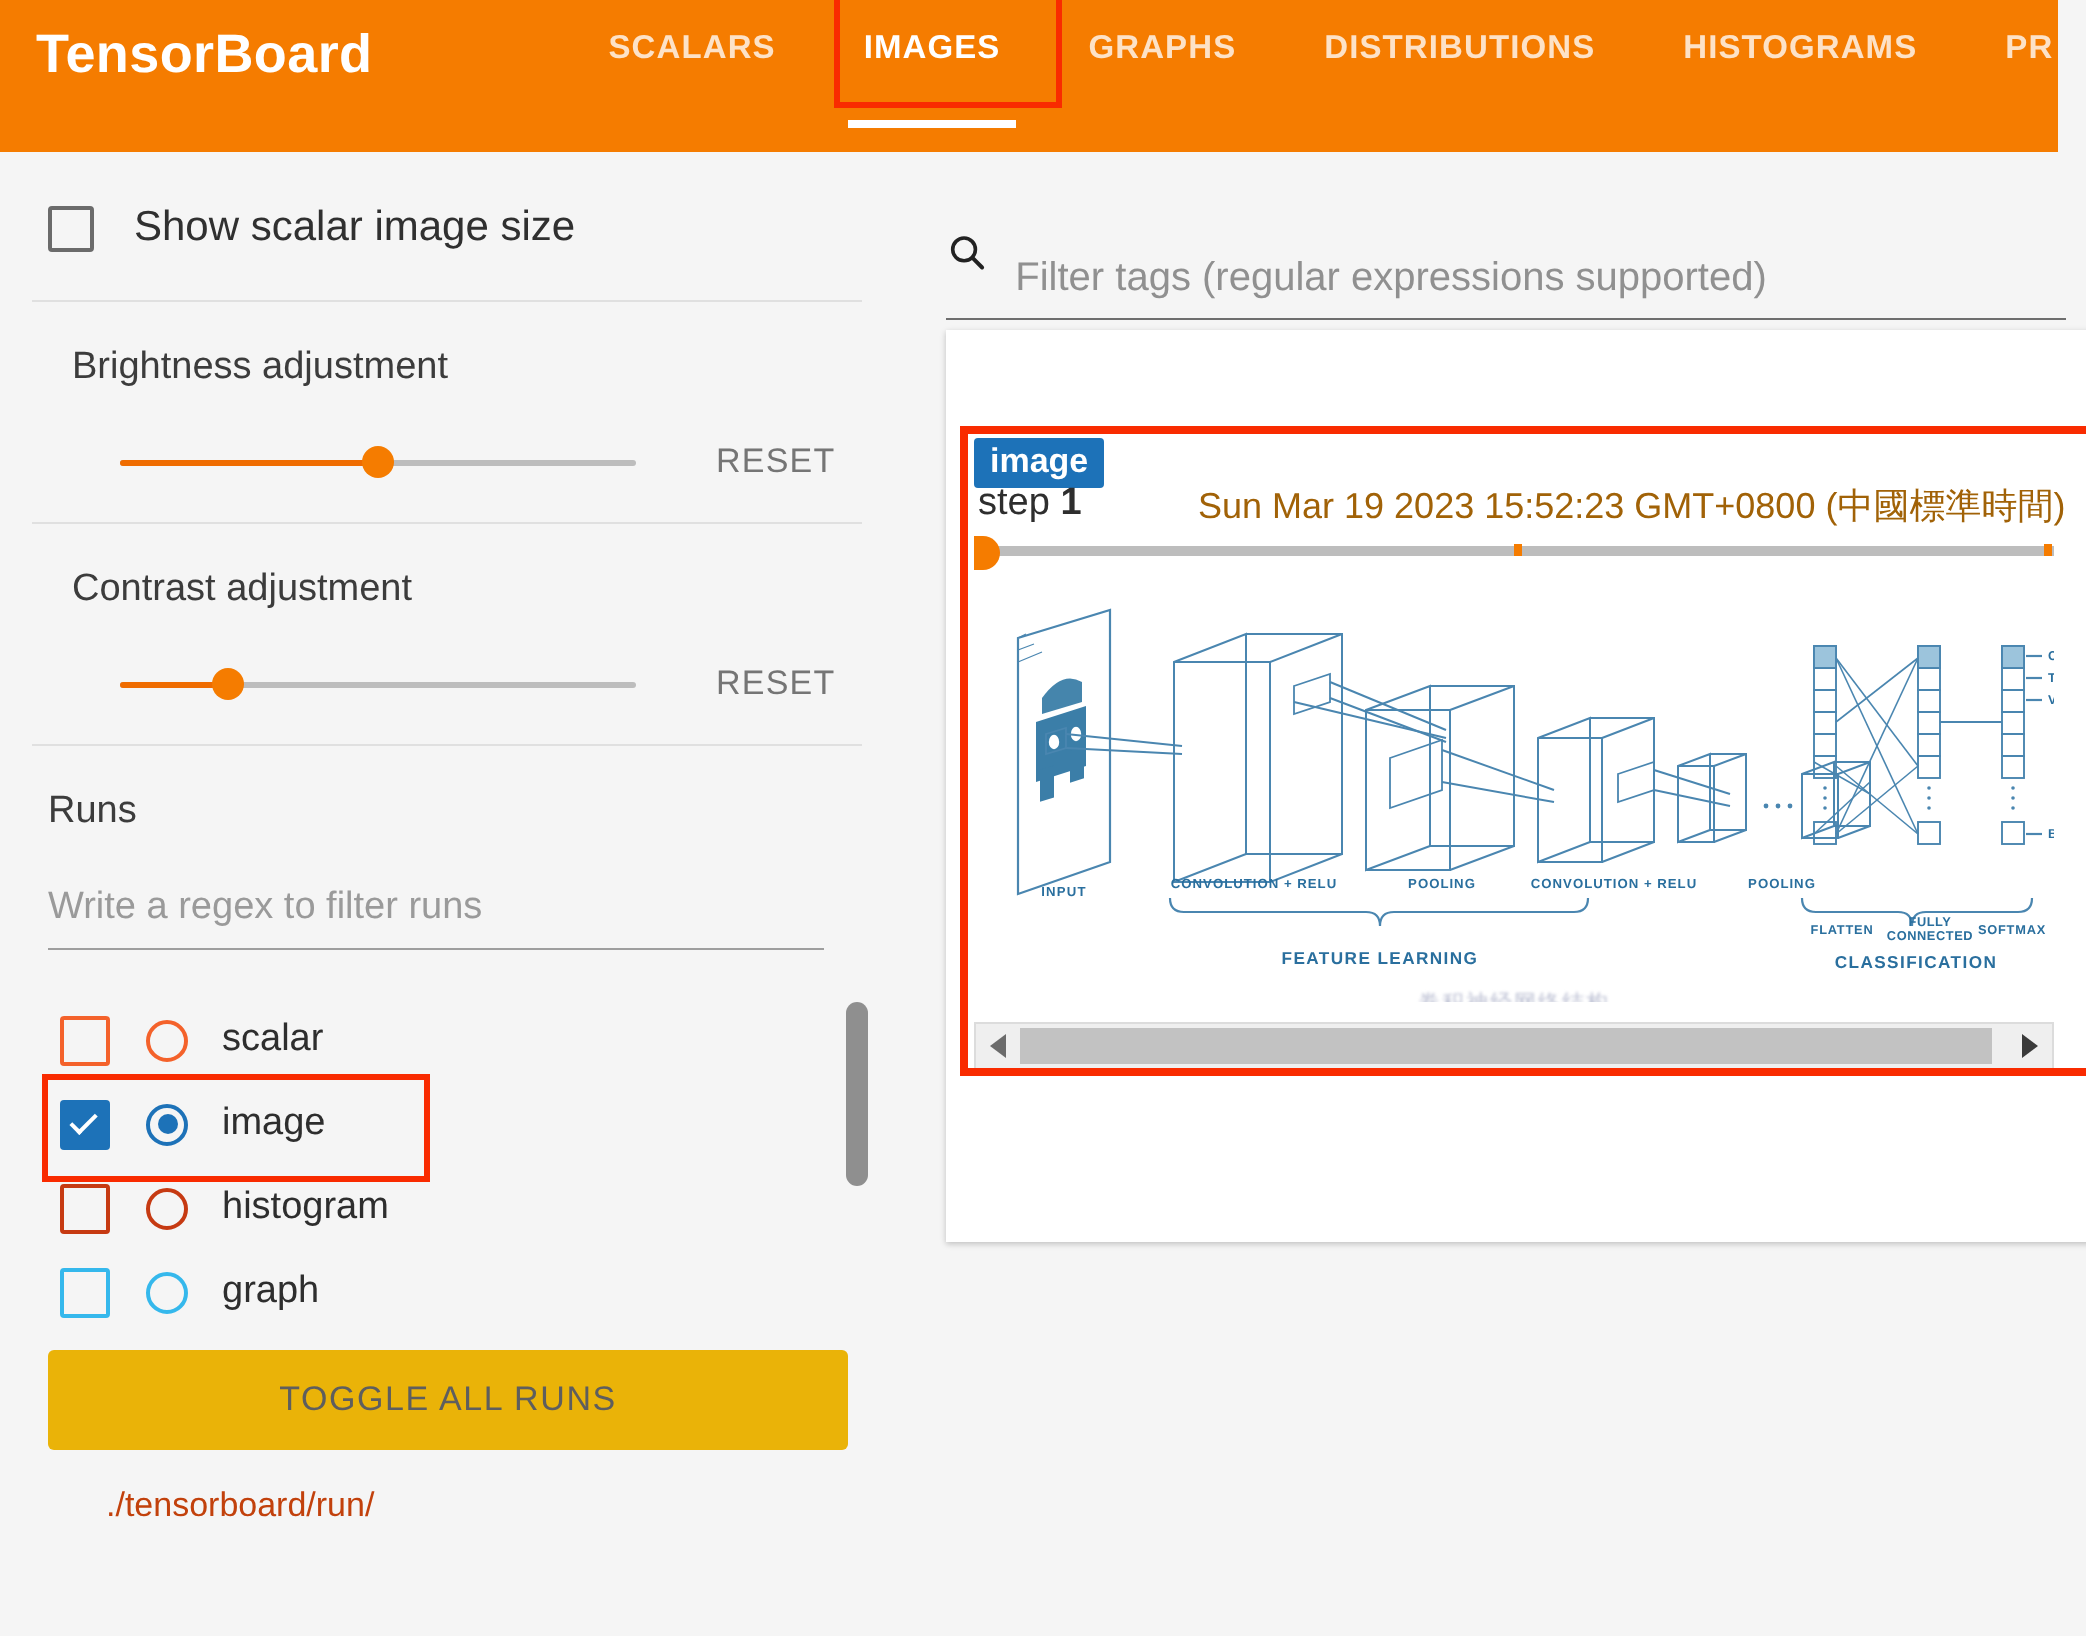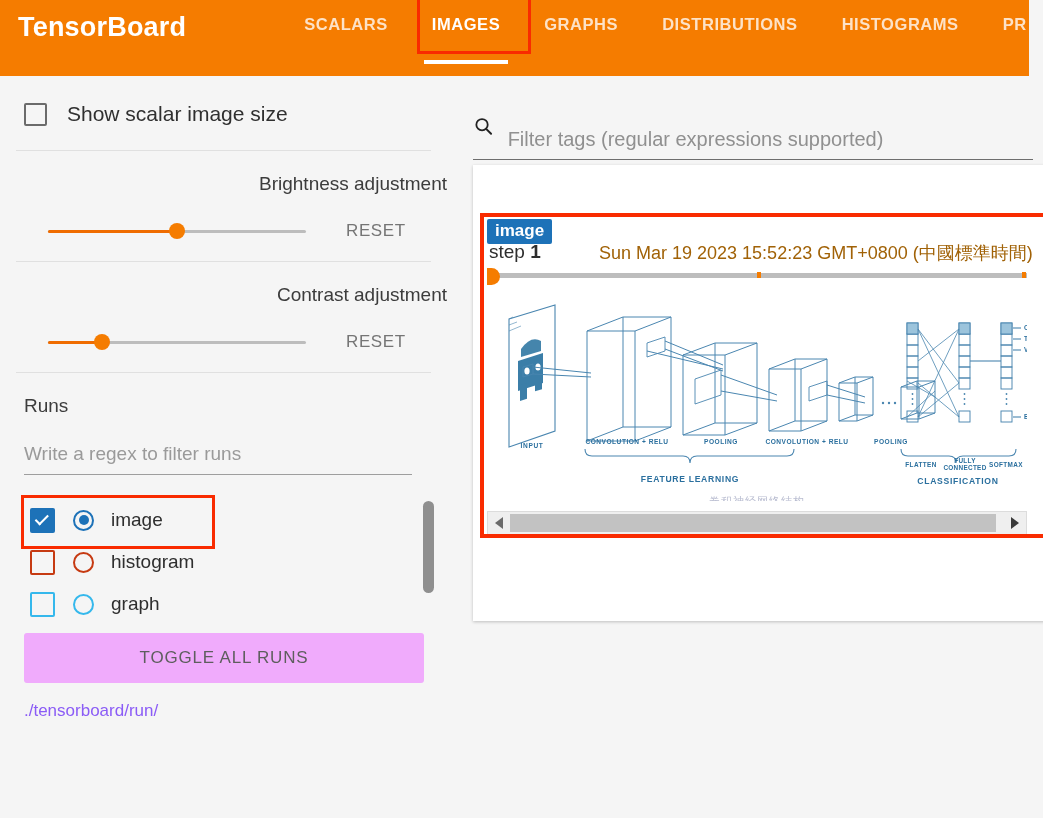--- a/index.html
+++ b/index.html
@@ -94,21 +94,21 @@
     flex: 0 0 auto;
   }
   #actual-size-label {
     font-size: 21px;
     color: #303030;
     margin-left: 20px;
     white-space: nowrap;
   }
 
   
-  .slider-block { padding: 22px 0 20px 24px; text-align: right; }
+  .slider-block { padding: 22px 0 20px 36px; }
   .slider-title {
     font-size: 19px;
     color: #3c3c3c;
     margin-bottom: 26px;
   }
   .slider-row { display: flex; align-items: center; }
   .slider-track {
     position: relative;
     width: 258px; height: 3px;
     background: #bdbdbd;
@@ -223,34 +223,35 @@
     position: absolute;
     right: -4px; top: 2px;
     width: 11px; height: 92px;
     background: #8f8f8f;
     border-radius: 6px;
   }
 
   #toggle-all-runs {
     width: 400px;
     margin: 8px 0 0 0;
-    background: #f0abfc;
+    background: #eab308;
     border: none;
     border-radius: 3px;
     font-family: "Liberation Sans", sans-serif;
     font-size: 17px;
     letter-spacing: 0.8px;
     color: #5e5e5e;
     padding: 15px 12px;
     cursor: pointer;
   }
   #run-dir {
     font-size: 17px;
-    color: #8b5cf6;
+    color: #c2410c;
     margin-top: 18px;
+    margin-left: 29px;
   }
 
   
   #main {
     position: absolute;
     left: 447px; top: 76px;
     width: 596px; height: 742px;
     background: #f5f5f5;
     overflow: hidden;
   }
@@ -457,20 +458,25 @@
 
   <div id="runs-block">
     <div id="runs-title">Runs</div>
     <div id="runs-filter-wrap">
       <input id="runs-filter" type="text" placeholder="Write a regex to filter runs" style="">
     </div>
 
     <div id="runs-list">
       <div id="runs-scrollbar"></div>
 
+      <div class="run-row">
+        <span class="run-checkbox" style="border-color:#f4622b"></span>
+        <span class="run-radio" style="border-color:#f4622b"></span>
+        <span class="run-label">scalar</span>
+      </div>
 
       <div class="run-row annot">
         <span class="run-checkbox checked" style="background:#1d72b8">
           <span class="tick"></span>
         </span>
         <span class="run-radio" style="border-color:#1d72b8">
           <span class="dot" style="background:#1d72b8"></span>
         </span>
         <span class="run-label">image</span>
       </div>

